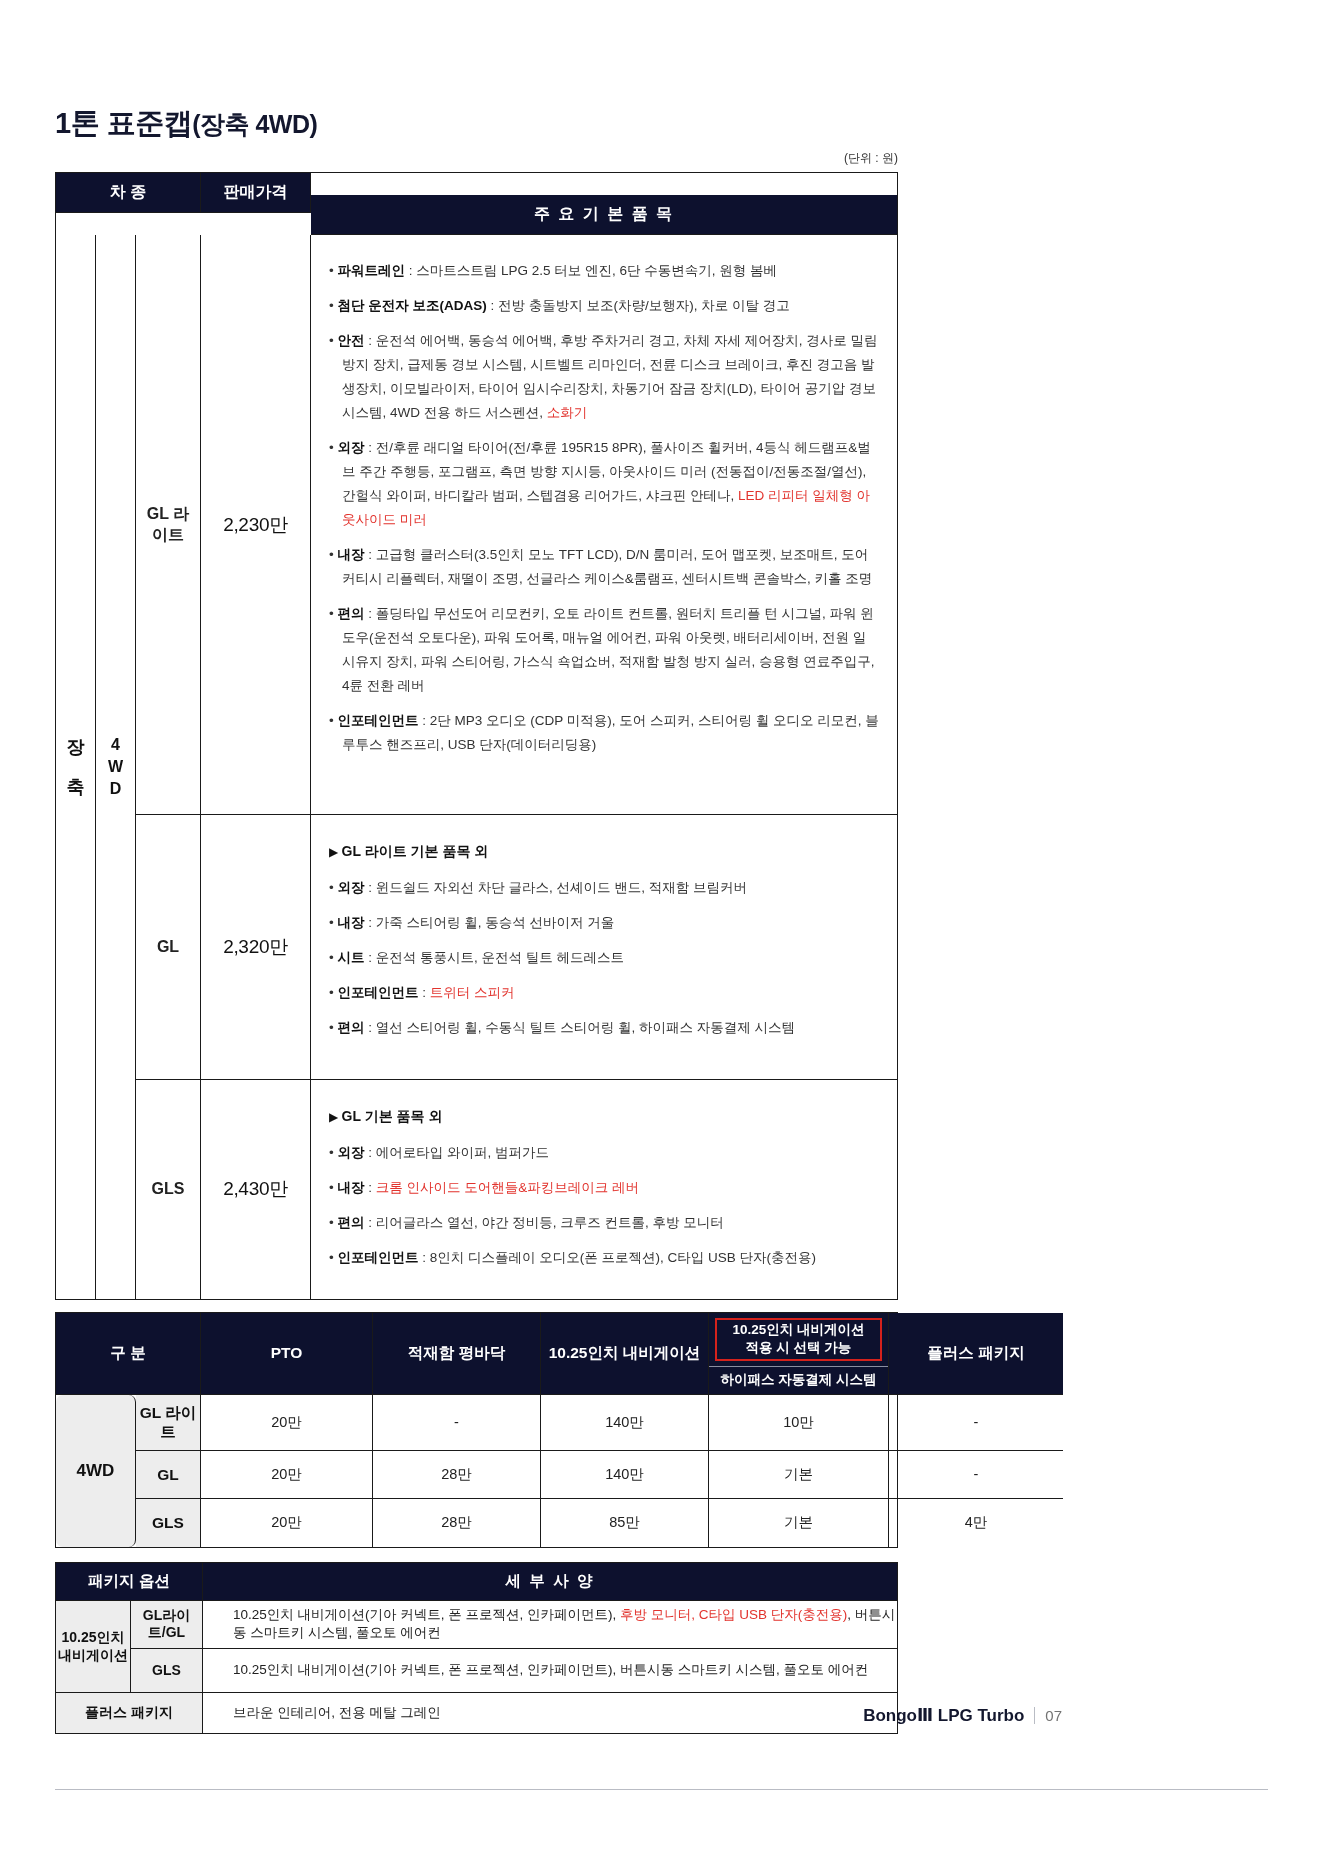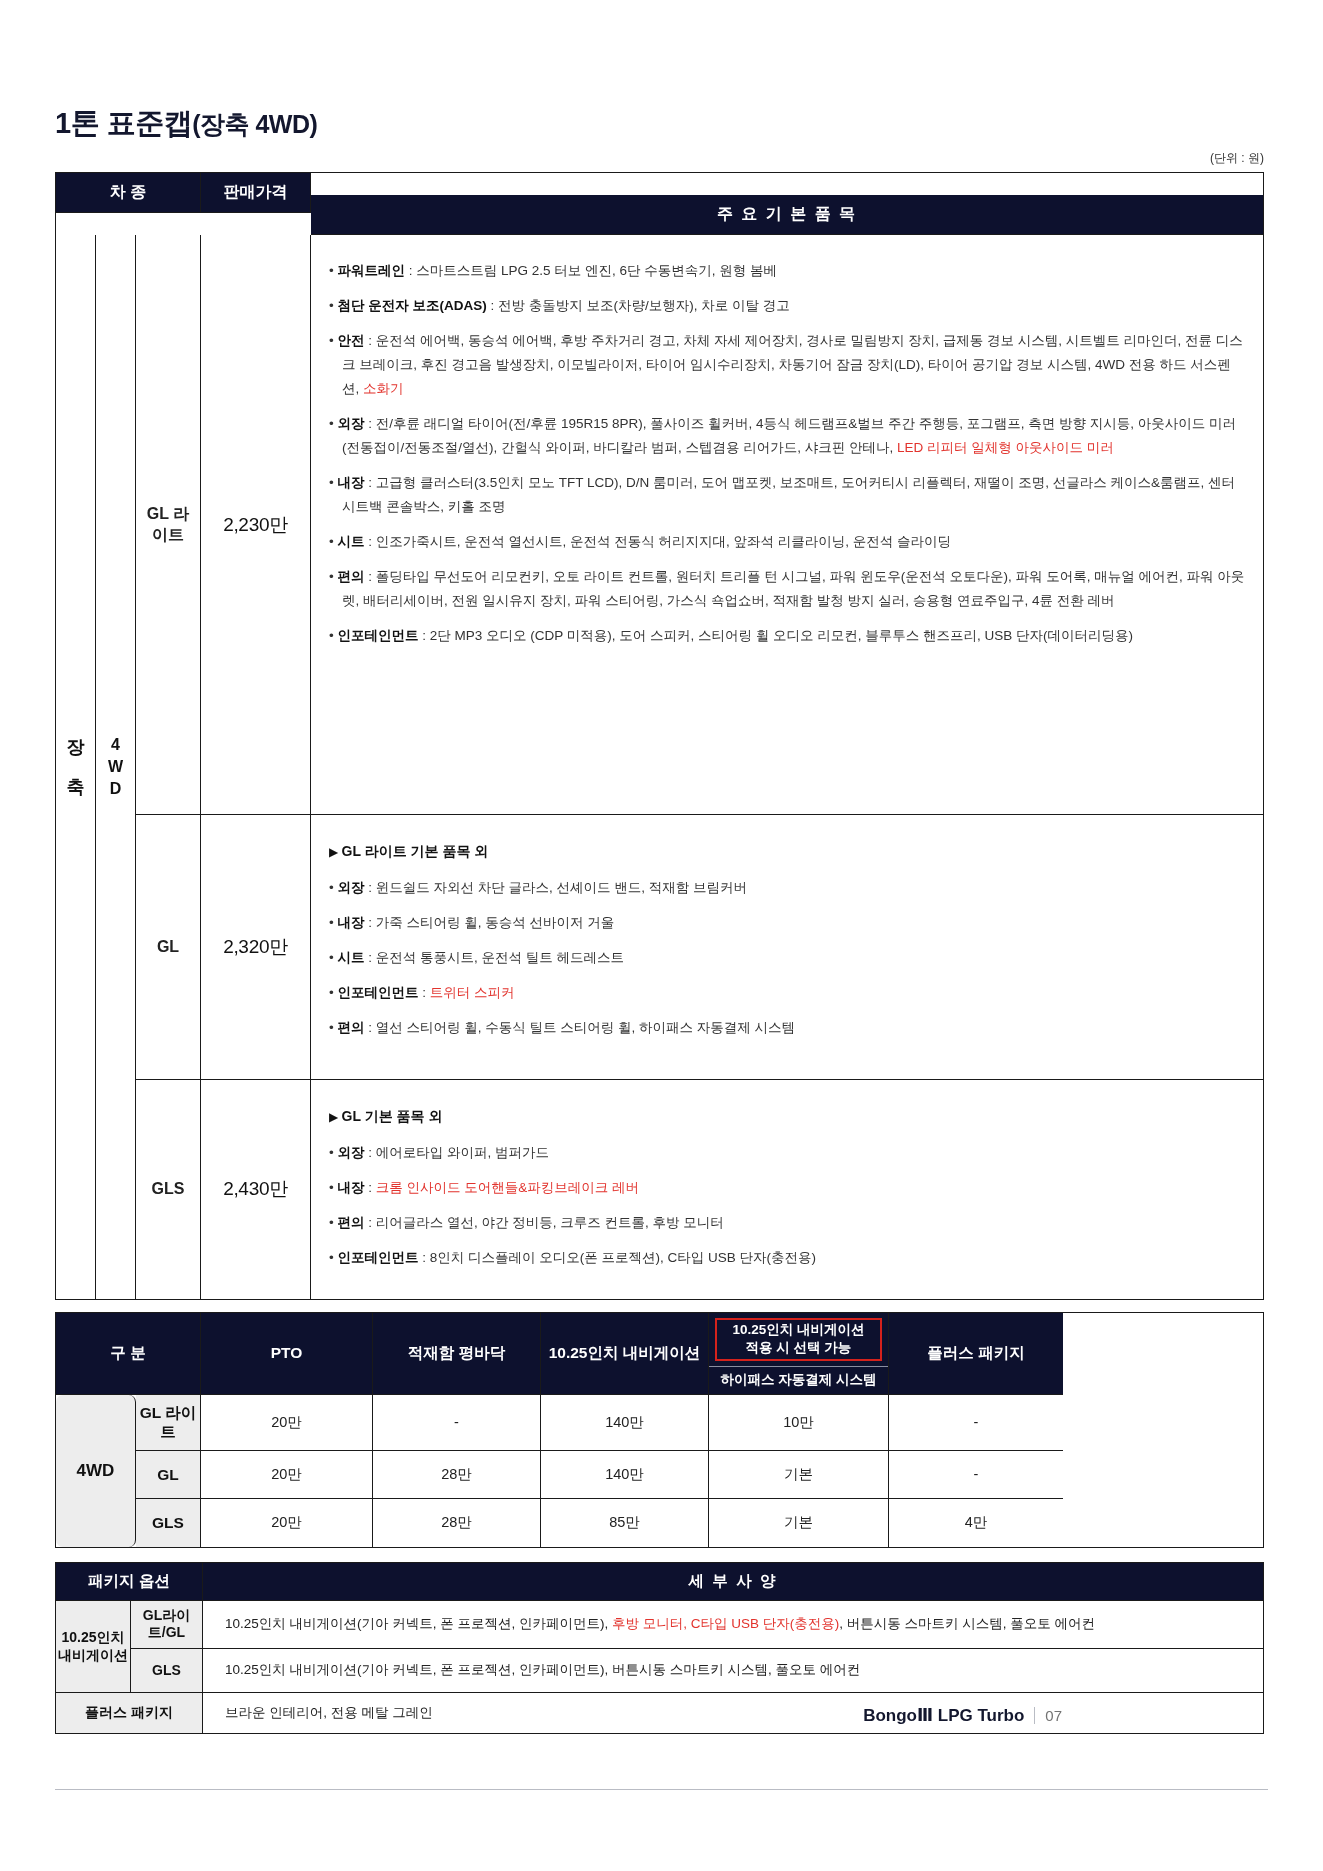--- a/index.html
+++ b/index.html
@@ -2,21 +2,21 @@
 <html><head>
 <meta charset="utf-8">
 <style>
   * { box-sizing: border-box; margin: 0; padding: 0; }
   html,body { background:#fff; }
   body {
     width: 1323px; height: 1871px; position: relative;
     font-family: "Liberation Sans", "DejaVu Sans", sans-serif;
     color:#222;
   }
-  .content { position:absolute; left:55px; top:0; width:1209px; }
+  .content { position:absolute; left:55px; top:0; width:843px; }
 
   
   .title-row { padding-top:104px; }
   .page-title { font-size:29px; font-weight:bold; color:#13172e; letter-spacing:-0.5px; }
   .page-title .title-sub { font-size:25px; }
   .unit-note { text-align:right; font-size:12px; color:#333; margin-top:6px; margin-bottom:5px; }
 
   
   .cell { display:flex; align-items:center; justify-content:center; }
 
@@ -75,21 +75,21 @@
             grid-template-rows:38px 48px 44px 40px;
             border:1px solid #1a1a1a; }
   .ptable > div { border-right:1px solid #1a1a1a; border-bottom:1px solid #1a1a1a; }
   .phead { background:#0d112e; color:#fff; font-weight:bold; font-size:15.5px; }
   .ph-left { grid-column:1/3; }
   .ph-right { border-right:none !important; letter-spacing:2px; }
   .p-group { grid-column:1/2; grid-row:2/4; background:#ededed; font-weight:bold; font-size:14px;
              color:#111; text-align:center; line-height:1.3; padding:2px; }
   .p-sub { background:#ededed; font-weight:bold; font-size:14px; color:#111; text-align:center; line-height:1.25; padding:2px; }
   .p-merged { grid-column:1/3; background:#ededed; font-weight:bold; font-size:14px; color:#111; }
-  .p-detail { justify-content:flex-start; padding-left:22px; font-size:13.5px; color:#222;
+  .p-detail { justify-content:flex-start; padding-left:30px; font-size:13.5px; color:#222;
               border-right:none !important; }
   .p-lastrow { border-bottom:none !important; }
 
   
   .footnotes { margin-top:16px; font-size:13.5px; color:#222; line-height:1.85; }
 
   
   .footer-rule { position:absolute; left:55px; top:1789px; width:1213px; height:1px; background:#b9bcc4; }
   .footer { position:absolute; left:55px; top:1705px; width:1007px; display:flex; justify-content:flex-end; align-items:center; }
   .footer-brand { font-weight:bold; font-size:17px; color:#13172e; }
@@ -121,21 +121,20 @@
     </div>
 
     <div class="cell trim-name row-a">GL 라이트</div>
     <div class="cell price-cell row-a">2,230만</div>
     <div class="specs-cell row-a" id="specs-0">
         <div class="spec"><span class="blt">• </span><b>파워트레인</b><span> : </span><span>스마트스트림 LPG 2.5 터보 엔진, 6단 수동변속기, 원형 봄베</span></div>
         <div class="spec"><span class="blt">• </span><b>첨단 운전자 보조(ADAS)</b><span> : </span><span>전방 충돌방지 보조(차량/보행자), 차로 이탈 경고</span></div>
         <div class="spec"><span class="blt">• </span><b>안전</b><span> : </span><span>운전석 에어백, 동승석 에어백, 후방 주차거리 경고, 차체 자세 제어장치, 경사로 밀림방지 장치, 급제동 경보 시스템, 시트벨트 리마인더, 전륜 디스크 브레이크, 후진 경고음 발생장치, 이모빌라이저, 타이어 임시수리장치, 차동기어 잠금 장치(LD), 타이어 공기압 경보 시스템, 4WD 전용 하드 서스펜션, </span><span class="red">소화기</span></div>
         <div class="spec"><span class="blt">• </span><b>외장</b><span> : </span><span>전/후륜 래디얼 타이어(전/후륜 195R15 8PR), 풀사이즈 휠커버, 4등식 헤드램프&amp;벌브 주간 주행등, 포그램프, 측면 방향 지시등, 아웃사이드 미러 (전동접이/전동조절/열선), 간헐식 와이퍼, 바디칼라 범퍼, 스텝겸용 리어가드, 샤크핀 안테나, </span><span class="red">LED 리피터 일체형 아웃사이드 미러</span></div>
         <div class="spec"><span class="blt">• </span><b>내장</b><span> : </span><span>고급형 클러스터(3.5인치 모노 TFT LCD), D/N 룸미러, 도어 맵포켓, 보조매트, 도어커티시 리플렉터, 재떨이 조명, 선글라스 케이스&amp;룸램프, 센터시트백 콘솔박스, 키홀 조명</span></div>
-        <div class="spec"><span class="blt">• </span><b>시트</b><span> : </span><span>인조가죽시트, 운전석 열선시트, 운전석 전동식 허리지지대, 앞좌석 리클라이닝, 운전석 슬라이딩</span></div>
         <div class="spec"><span class="blt">• </span><b>편의</b><span> : </span><span>폴딩타입 무선도어 리모컨키, 오토 라이트 컨트롤, 원터치 트리플 턴 시그널, 파워 윈도우(운전석 오토다운), 파워 도어록, 매뉴얼 에어컨, 파워 아웃렛, 배터리세이버, 전원 일시유지 장치, 파워 스티어링, 가스식 쇽업쇼버, 적재함 발청 방지 실러, 승용형 연료주입구, 4륜 전환 레버</span></div>
         <div class="spec"><span class="blt">• </span><b>인포테인먼트</b><span> : </span><span>2단 MP3 오디오 (CDP 미적용), 도어 스피커, 스티어링 휠 오디오 리모컨, 블루투스 핸즈프리, USB 단자(데이터리딩용)</span></div>
       </div>
 
     <div class="cell trim-name row-b">GL</div>
     <div class="cell price-cell row-b">2,320만</div>
     <div class="specs-cell row-b" id="specs-1">
         <div class="intro"><span class="tri">▶ </span><span>GL 라이트 기본 품목 외</span></div>
         <div class="spec"><span class="blt">• </span><b>외장</b><span> : </span><span>윈드쉴드 자외선 차단 글라스, 선셰이드 밴드, 적재함 브림커버</span></div>
         <div class="spec"><span class="blt">• </span><b>내장</b><span> : </span><span>가죽 스티어링 휠, 동승석 선바이저 거울</span></div>

